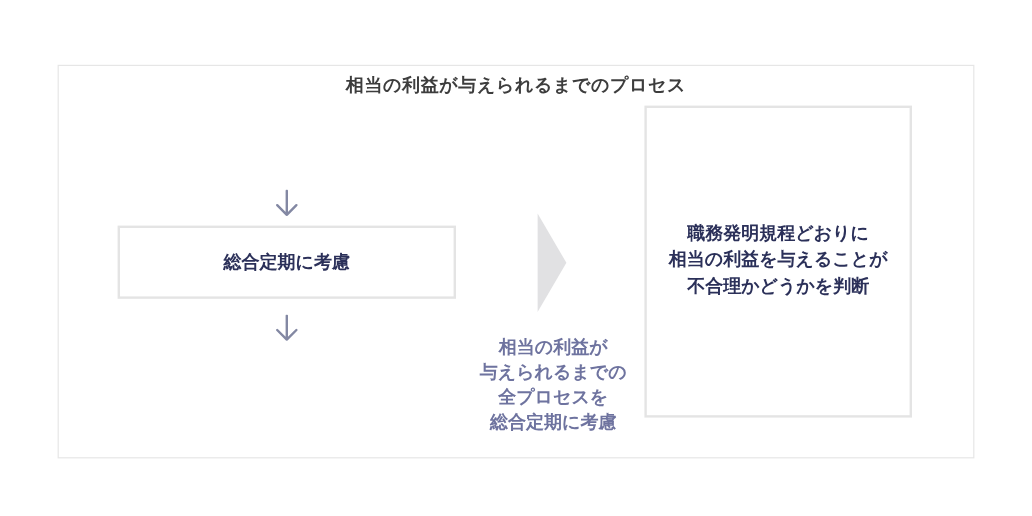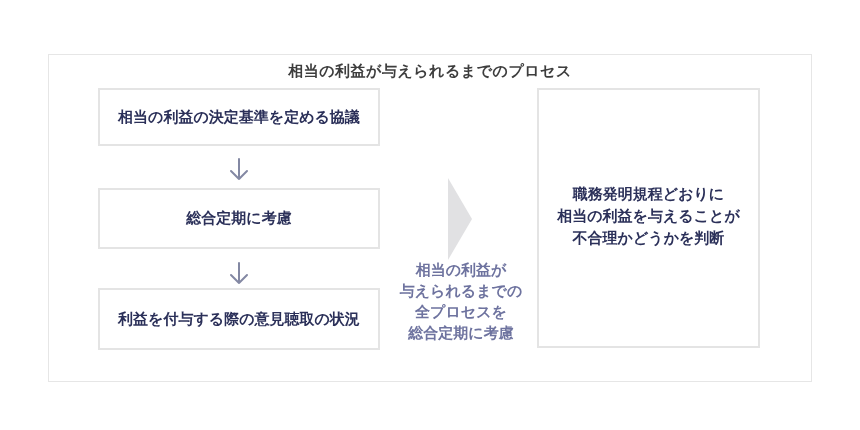--- a/index.html
+++ b/index.html
@@ -70,21 +70,21 @@
     top: 123px;
     width: 0;
     height: 0;
     border-left: 24px solid #e1e1e3;
     border-top: 41px solid transparent;
     border-bottom: 41px solid transparent;
   }
   .note {
     position: absolute;
     left: 332px;
-    top: 204px;
+    top: 224px;
     width: 160px;
     text-align: center;
     font-size: 15px;
     font-weight: bold;
     color: #6e739f;
     line-height: 21px;
     white-space: pre-line;
   }
   .result-box {
     position: absolute;
@@ -110,39 +110,33 @@
   }
 </style>
 </head>
 <body>
 
 <div class="canvas">
   <div class="frame">
 
     <div class="diagram-title">相当の利益が与えられるまでのプロセス</div>
 
-    <div class="step-box step1">
-      <span>相当の利益の決定基準を定める協議</span>
-    </div>
 
     <svg class="down-arrow arrow1" viewBox="0 0 20 24">
       <path d="M10 1 V21 M2 13 L10 21 L18 13" fill="none" stroke="#8388a3" stroke-width="2" stroke-linecap="round" stroke-linejoin="round"></path>
     </svg>
 
     <div class="step-box step2">
       <span>総合定期に考慮</span>
     </div>
 
     <svg class="down-arrow arrow2" viewBox="0 0 20 24">
       <path d="M10 1 V21 M2 13 L10 21 L18 13" fill="none" stroke="#8388a3" stroke-width="2" stroke-linecap="round" stroke-linejoin="round"></path>
     </svg>
 
-    <div class="step-box step3">
-      <span>利益を付与する際の意見聴取の状況</span>
-    </div>
 
     <div class="triangle"></div>
 
     <div class="note">相当の利益が
 与えられるまでの
 全プロセスを
 総合定期に考慮</div>
 
     <div class="result-box">
       <span class="result-label">職務発明規程どおりに

